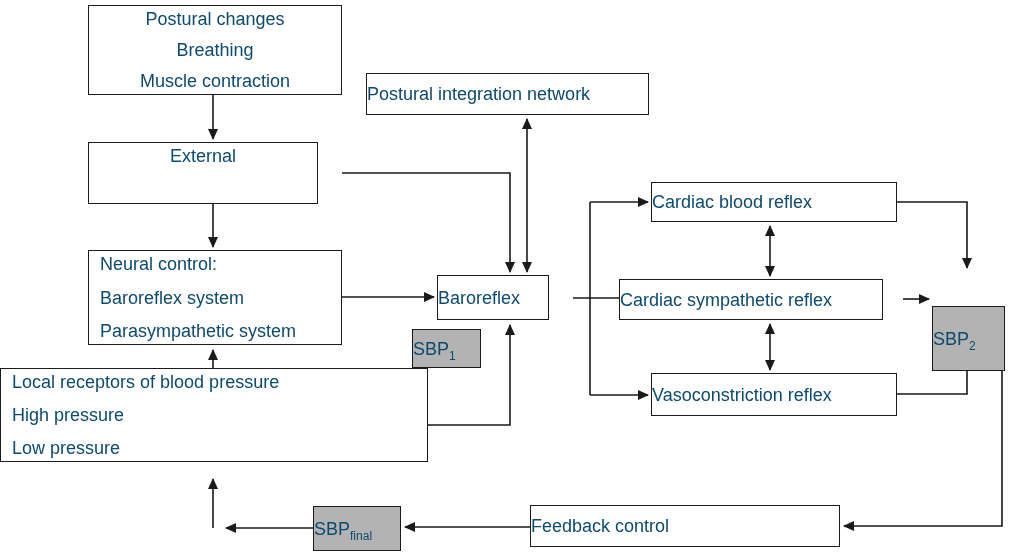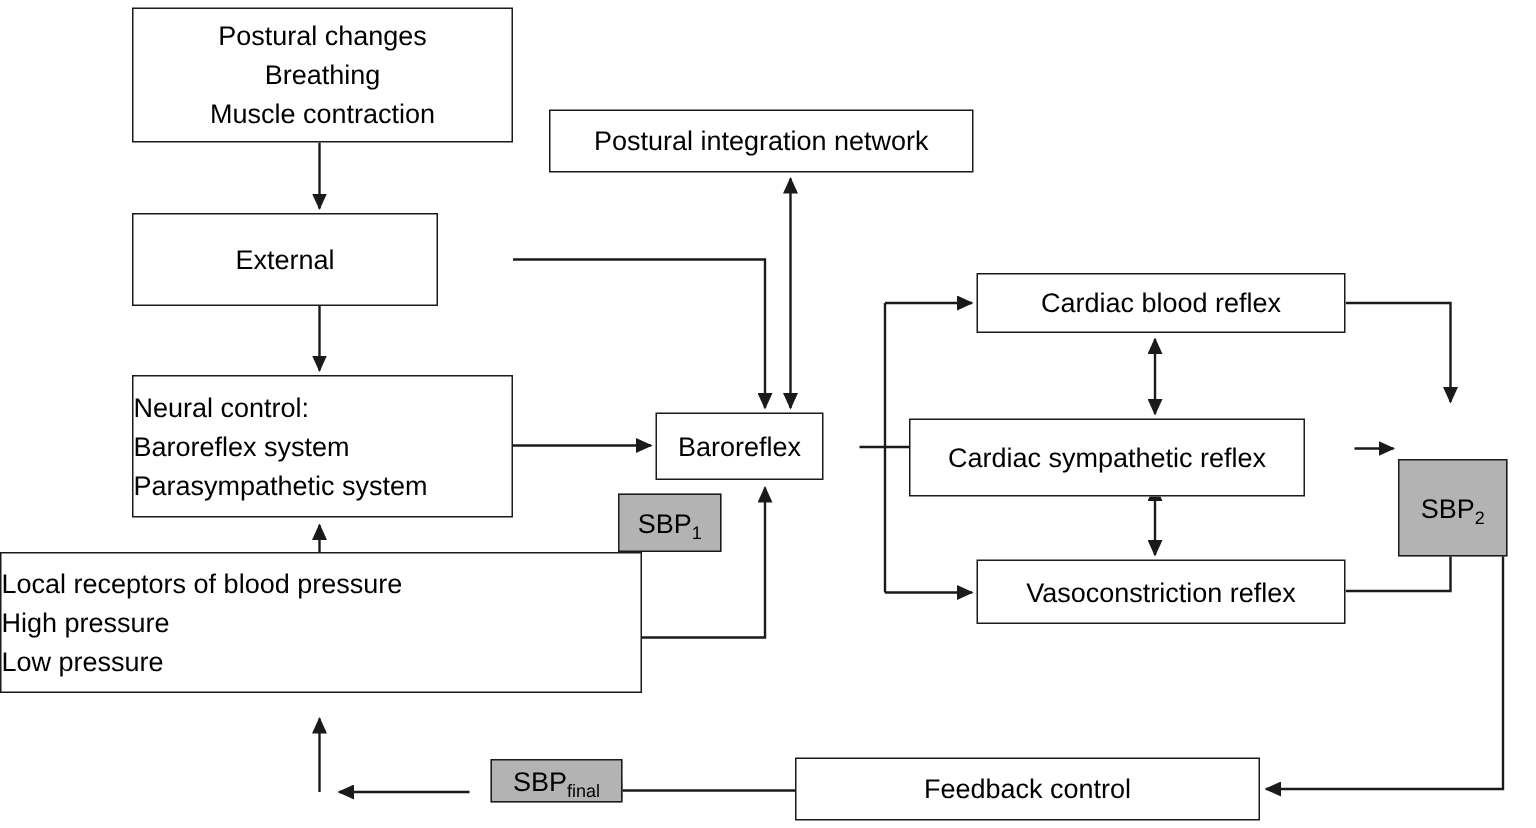--- a/index.html
+++ b/index.html
@@ -10,28 +10,28 @@
     width:1024px; height:552px;
     background:var(--background, #ffffff);
     overflow:hidden;
   }
   .box {
     position:absolute;
     border:1.6px solid var(--box-border, #1a1a1a);
     background:var(--box-fill, #ffffff);
     display:flex;
     align-items:center;
-    justify-content:center;
+    justify-content:space-between;
     font-size:18px;
     line-height:26px;
     text-align:center;
-    color:#000000;
+    color:#0c4a6e;
   }
   .box.multi { flex-direction:column; }
-  .box.left-align { align-items:flex-start; text-align:left; }
+  .box.left-align { align-items:flex-start; text-align:left; padding-left:11px; }
   .box.gray { background:var(--highlight-fill, #b3b3b3); }
   .box sub { font-size:12px; line-height:0; }
   svg.arrows {
     position:absolute; left:0; top:0;
     width:1024px; height:552px;
     pointer-events:none;
   }
   .al { fill:none; stroke:var(--arrow, #1a1a1a); stroke-width:1.6px; }
   .ahp { fill:var(--arrow, #1a1a1a); stroke:none; }
 </style>
@@ -79,21 +79,21 @@
   <div class="box multi" style="left:88px; top:5px; width:254px; height:90px;">
     <div>Postural changes</div>
     <div>Breathing</div>
     <div>Muscle contraction</div>
   </div>
 
   <div class="box" style="left:366px; top:73px; width:283px; height:42px;">
     <span>Postural integration network</span>
   </div>
 
-  <div class="box multi" style="left:88px; top:142px; width:204px; height:62px;">
+  <div class="box multi" style="left:88px; top:142px; width:230px; height:62px;">
     <div>External</div>
   </div>
 
   <div class="box multi left-align" style="left:88px; top:250px; width:254px; height:95px;">
     <div>Neural control:</div>
     <div>Baroreflex system</div>
     <div>Parasympathetic system</div>
   </div>
 
   <div class="box" style="left:437px; top:275px; width:112px; height:45px;">
@@ -101,39 +101,39 @@
   </div>
 
   <div class="box gray" style="left:412px; top:329px; width:69px; height:39px;">
     <span><span>SBP</span><sub>1</sub></span>
   </div>
 
   <div class="box" style="left:651px; top:182px; width:246px; height:40px;">
     <span>Cardiac blood reflex</span>
   </div>
 
-  <div class="box" style="left:606px; top:279px; width:264px; height:52px;">
+  <div class="box" style="left:619px; top:279px; width:264px; height:41px;">
     <span>Cardiac sympathetic reflex</span>
   </div>
 
   <div class="box" style="left:651px; top:373px; width:246px; height:43px;">
     <span>Vasoconstriction reflex</span>
   </div>
 
   <div class="box gray" style="left:932px; top:271px; width:73px; height:65px;margin-top:35px;">
     <span><span>SBP</span><sub>2</sub></span>
   </div>
 
   <div class="box multi left-align" style="left:0px; top:368px; width:428px; height:94px;">
     <div>Local receptors of blood pressure</div>
     <div>High pressure</div>
     <div>Low pressure</div>
   </div>
 
-  <div class="box gray" style="left:327px; top:506px; width:88px; height:29px;">
+  <div class="box gray" style="left:313px; top:506px; width:88px; height:45px;">
     <span><span>SBP</span><sub>final</sub></span>
   </div>
 
   <div class="box" style="left:530px; top:505px; width:310px; height:42px;">
     <span>Feedback control</span>
   </div>
 
 </div>
 
 </body></html>

